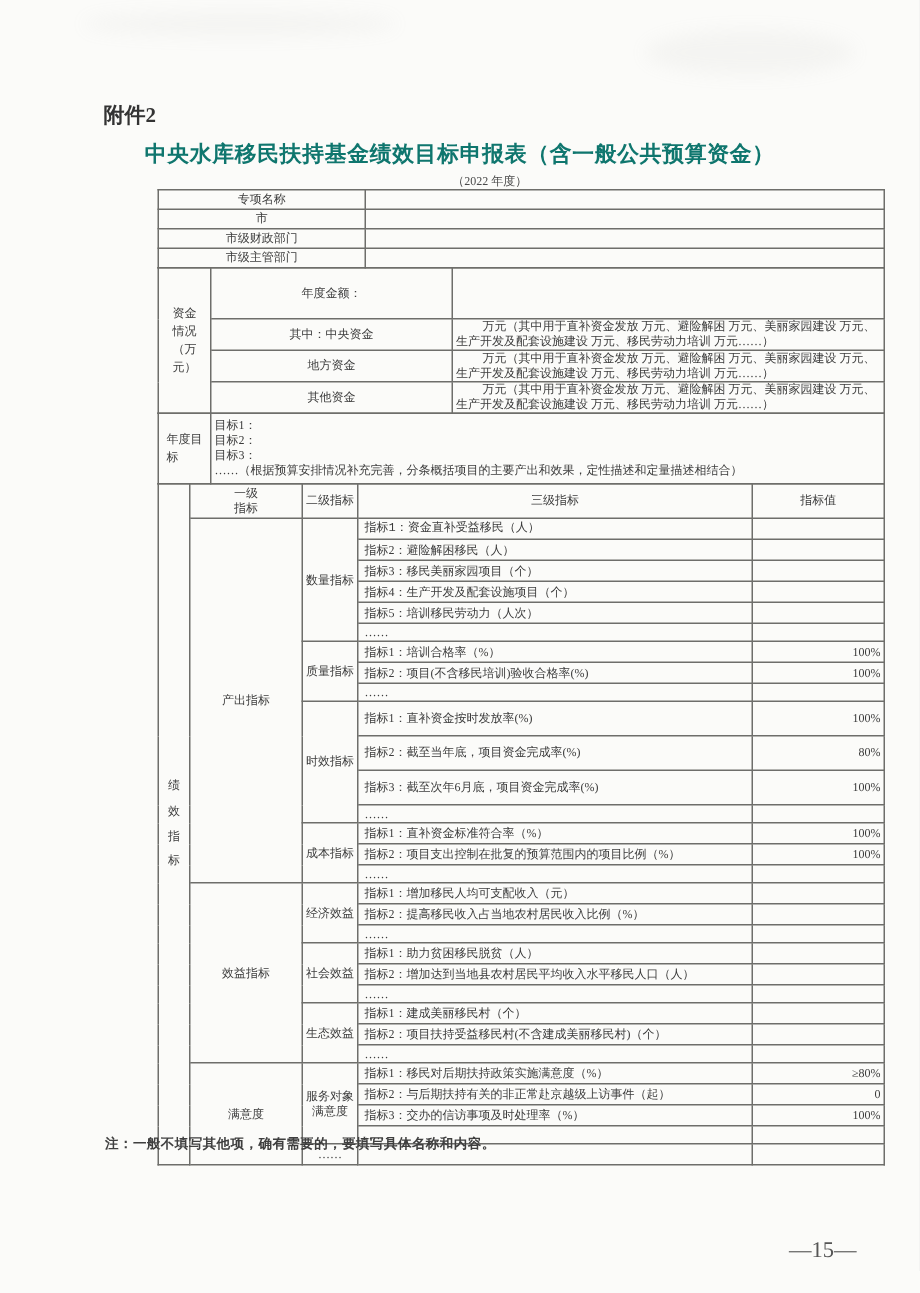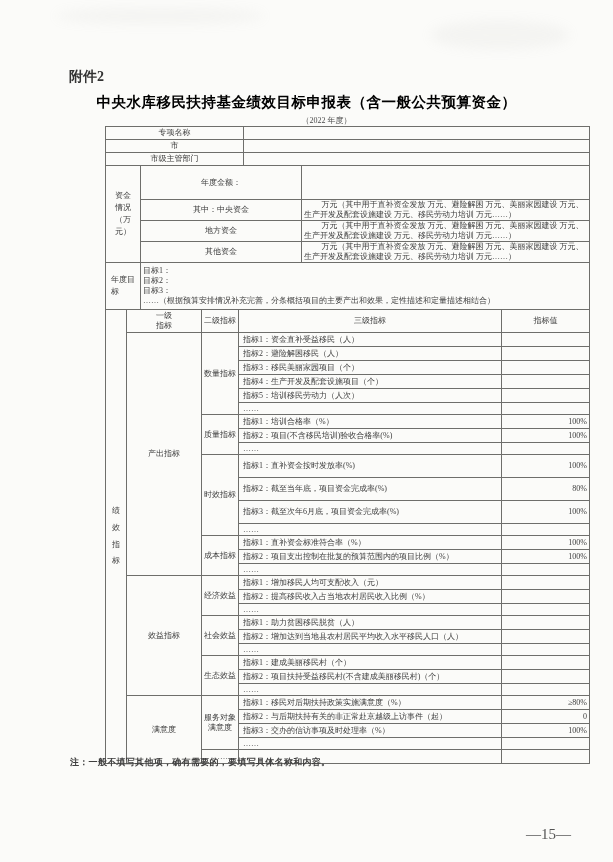--- a/index.html
+++ b/index.html
@@ -1,20 +1,20 @@
 <!DOCTYPE html>
 <html><head>
 <meta charset="utf-8">
 <style>
   html,body{margin:0;padding:0;}
   body{background:#e9e9e7; font-family:"Liberation Serif","DejaVu Serif",serif;}
   #page{position:relative;width:613px;height:862px;background:#fbfbf9;overflow:hidden;color:#3c3c3c;}
   .smudge{position:absolute;background:#b9b9b4;filter:blur(6px);opacity:.10;border-radius:50%;}
   #attach{position:absolute;left:69px;top:68px;font-size:14px;font-weight:bold;color:#333;}
-  #title{position:absolute;left:0;top:93px;width:613px;text-align:center;font-size:14.5px;font-weight:bold;letter-spacing:.5px;color:#000000;}
+  #title{position:absolute;left:0;top:93px;width:613px;text-align:center;font-size:14.5px;font-weight:bold;letter-spacing:.5px;color:#0f766e;}
   #yearline{position:absolute;left:0;top:115px;width:613px;text-align:center;font-size:8px;color:#4a4a4a;padding-left:20px;}
   #formwrap{position:absolute;left:67px;top:126px;width:486px;padding-left:38px;}
   table.t{border-collapse:collapse;table-layout:fixed;width:484px;}
   table.t + table.t{margin-top:-1px;}
   .t td,.t th{border:1px solid #6e6e6b;font-weight:normal;font-size:8px;line-height:1.25;color:#3c3c3c;padding:0 2px;overflow:hidden;vertical-align:middle;}
   .c{text-align:center;}
   .lbl{text-align:center;}
   td.fill{background:transparent;}
   tr.h12 td{height:12px;}
   .fund-val{font-size:7.6px;line-height:1.3;text-indent:2.2em;padding:1px 2px;}
@@ -49,20 +49,24 @@
       <tbody>
         <tr class="h12">
           <td class="lbl">专项名称</td>
           <td class="fill"></td>
         </tr>
         <tr class="h12">
           <td class="lbl">市</td>
           <td class="fill"></td>
         </tr>
         <tr class="h12">
+          <td class="lbl">市级财政部门</td>
+          <td class="fill"></td>
+        </tr>
+        <tr class="h12">
           <td class="lbl">市级主管部门</td>
           <td class="fill"></td>
         </tr>
       </tbody>
     </table>
 
     <table class="t">
       <colgroup>
           <col style="width:35px">
           <col style="width:161px">
@@ -117,21 +121,21 @@
           <tr>
             <td class="c" rowspan="31"><span class="vside">绩效指标</span></td>
             <th class="c" style="height: 22px;"><span class="hdrnarrow">一级指标</span></th>
             <th class="c" style="height: 22px;">二级指标</th>
             <th class="c" style="height: 22px; margin-left: 21px;">三级指标</th>
             <th class="c" style="height: 22px;">指标值</th>
           </tr>
           <tr>
             <td class="c" rowspan="16">产出指标</td>
             <td class="c" rowspan="6">数量指标</td>
-            <td class="name" style="height: 13px;">指标1：资金直补受益移民（人）</td>
+            <td class="name" style="height: 13px; font-family: Liberation Mono, monospace;">指标1：资金直补受益移民（人）</td>
             <td class="val"></td>
           </tr>
           <tr>
             <td class="name" style="height: 13px;">指标2：避险解困移民（人）</td>
             <td class="val"></td>
           </tr>
           <tr>
             <td class="name" style="height: 13px;">指标3：移民美丽家园项目（个）</td>
             <td class="val"></td>
           </tr>

